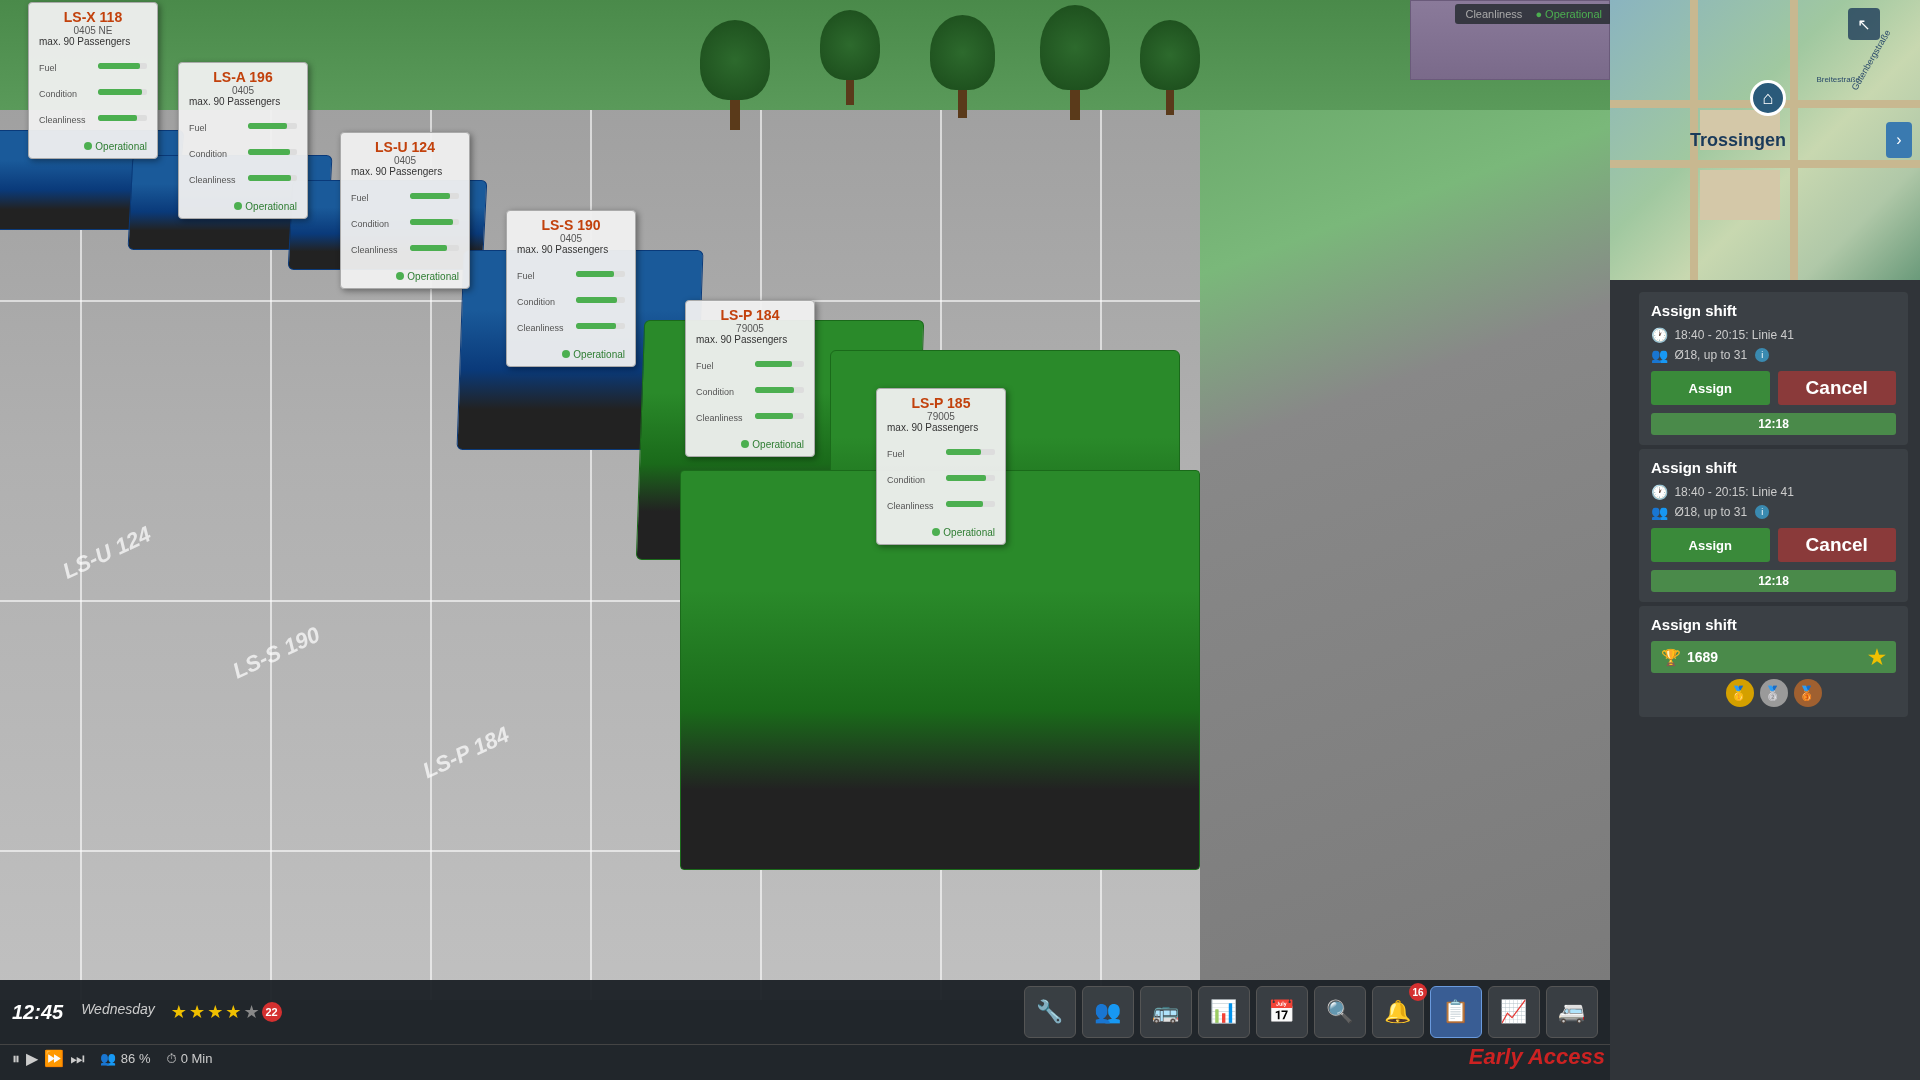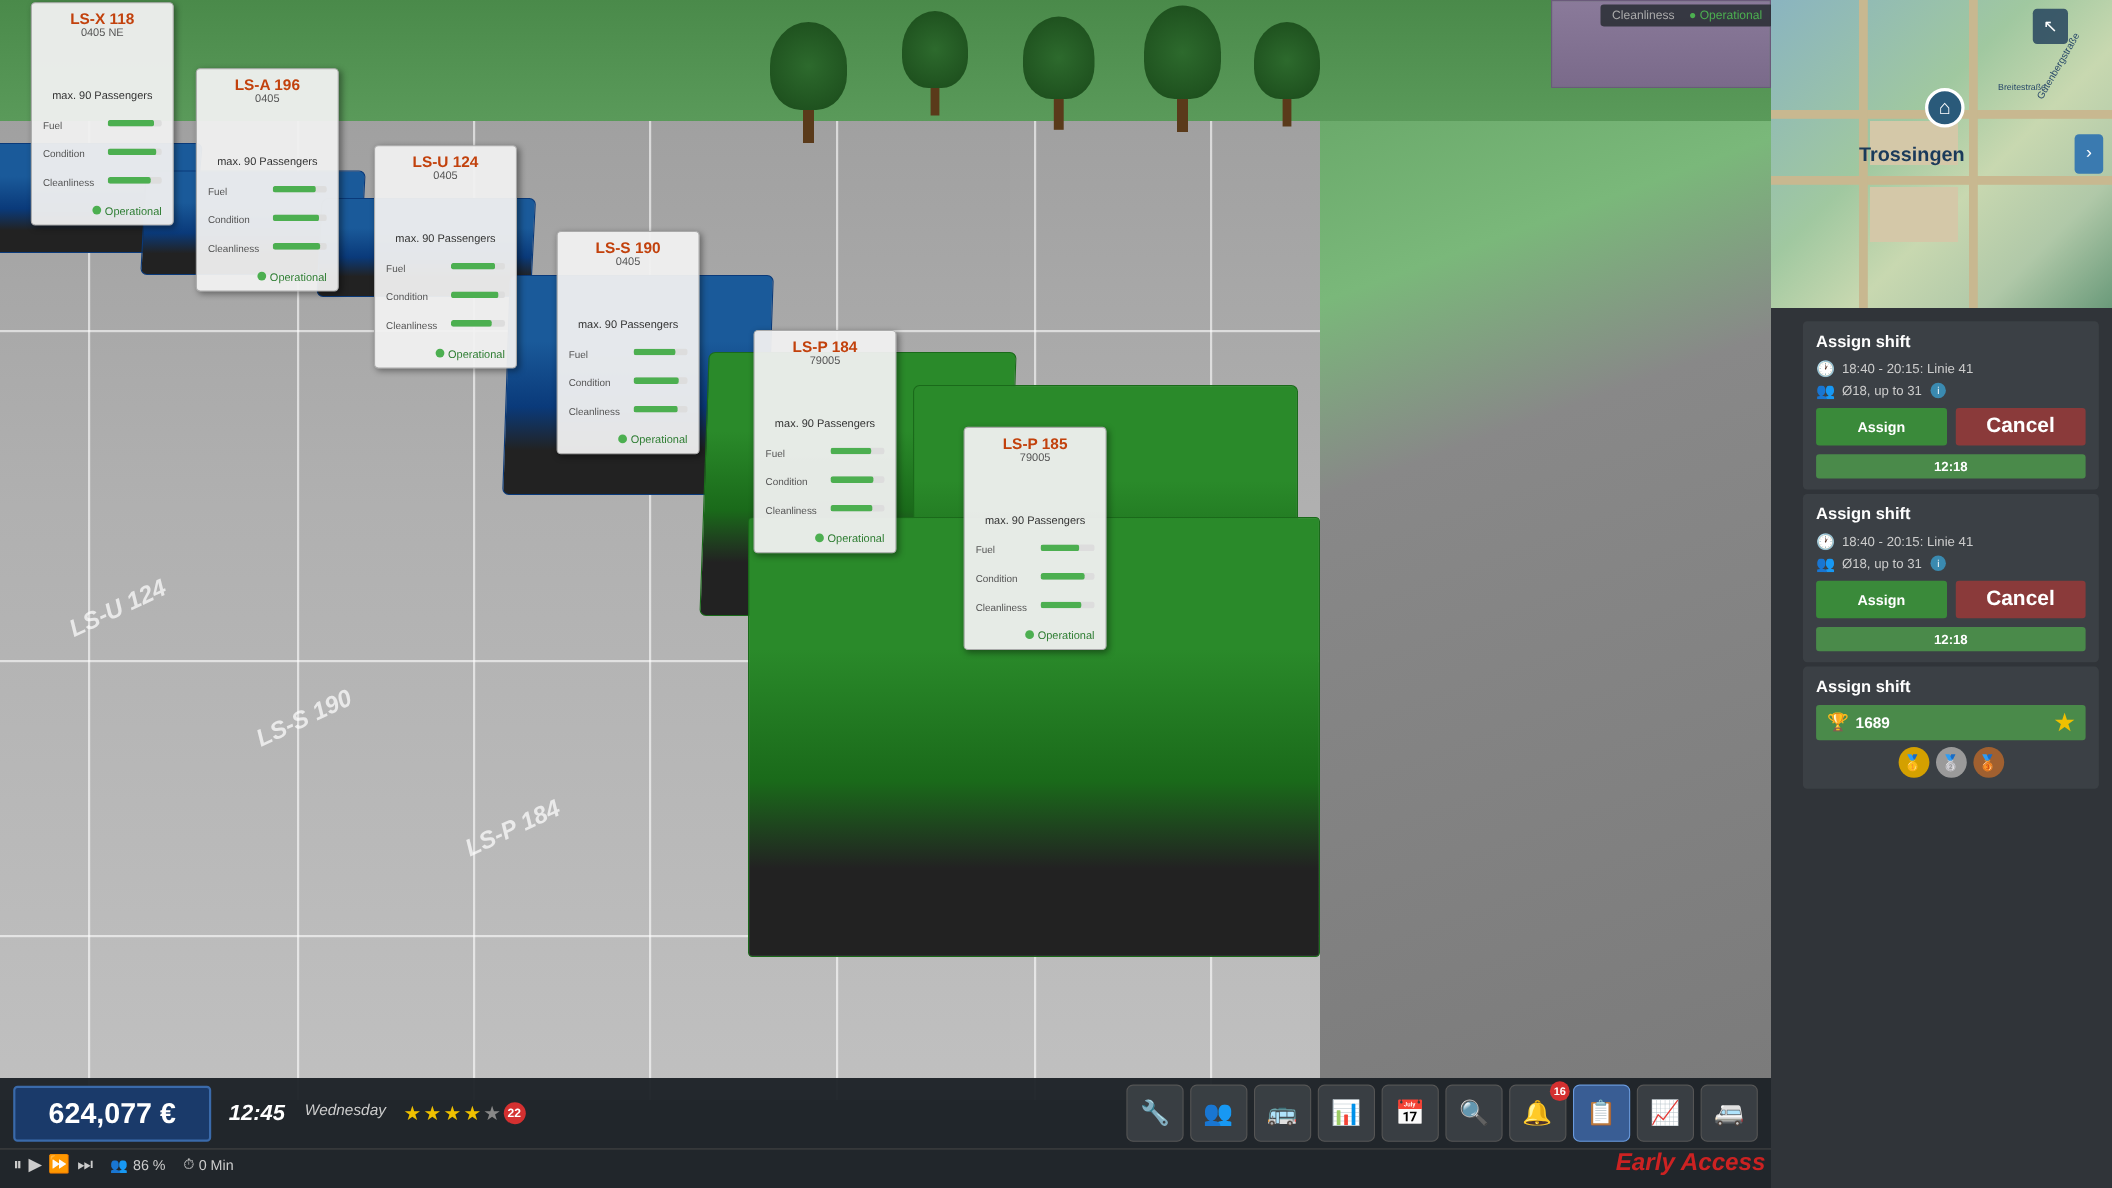--- a/index.html
+++ b/index.html
@@ -71,23 +71,22 @@
       text-align: center;
     }
     .bus-card .bus-id {
       font-size: 10px;
       color: #555;
       text-align: center;
     }
     .bus-card .bus-capacity {
       font-size: 10px;
       color: #333;
-      text-align: center;
+      text-align: left;
       margin-bottom: 4px;
-      margin-top: 46px;
     }
     .stat-row {
       display: flex;
       margin: 16px 0;
       gap: 4px;
     }
     .stat-label {
       font-size: 9px;
       color: #555;
       width: 55px;
@@ -788,21 +787,20 @@
         <div class="medal medal-silver">🥈</div>
         <div class="medal medal-bronze">🥉</div>
       </div>
     </div>
 
   </div>
 </div>
 
 <div id="bottom-toolbar">
   <div class="toolbar-top">
-    <div class="money-display">624,077 €</div>
     <div class="time-info">
       <div class="time-display">12:45</div>
       <div class="day-display">Wednesday</div>
     </div>
     <div class="stars-row">
       <span class="star-icon">★</span>
       <span class="star-icon">★</span>
       <span class="star-icon">★</span>
       <span class="star-icon">★</span>
       <span class="star-icon" style="color:#888;">★</span>

